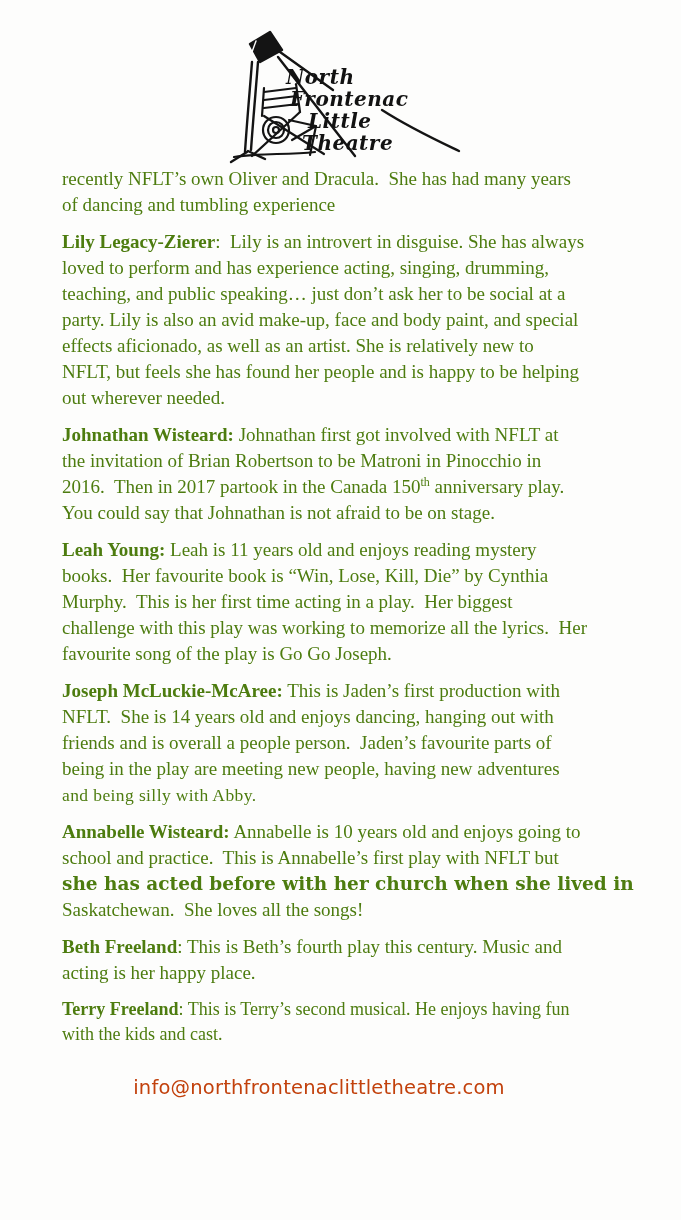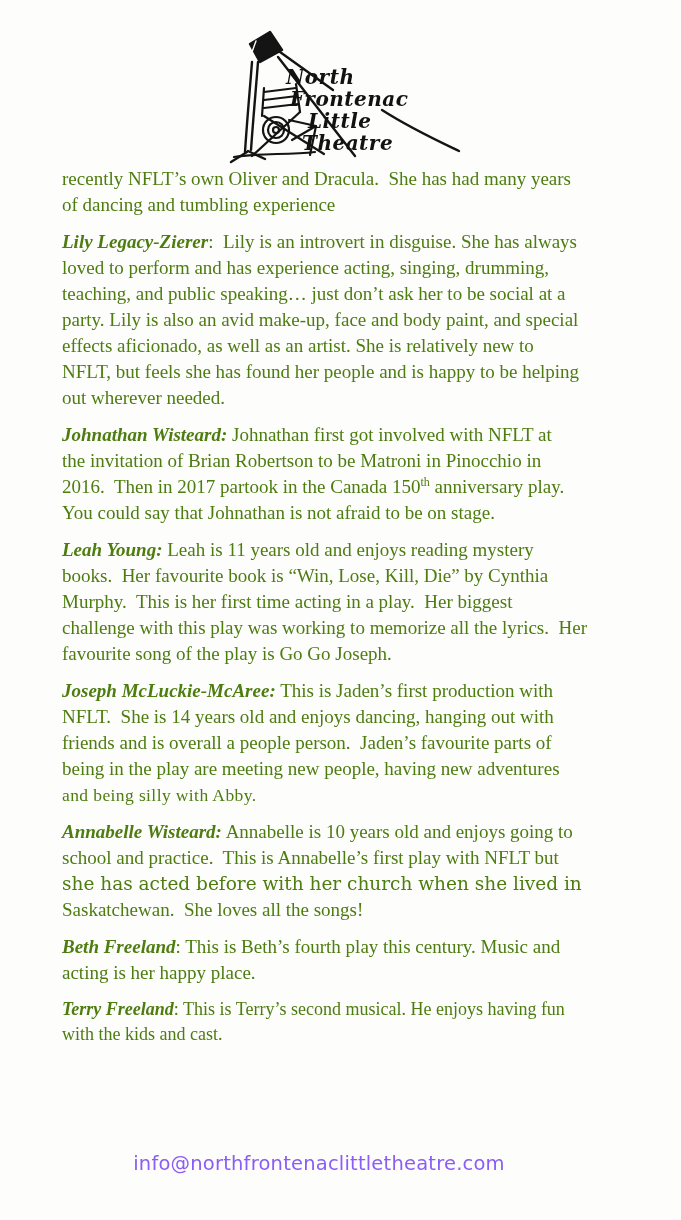--- a/index.html
+++ b/index.html
@@ -16,29 +16,29 @@
     font-family:"DejaVu Serif", serif; font-style:italic; font-weight:bold;
     font-size:20px; fill:#121212; letter-spacing:0.5px;
   }
   .content {
     position:absolute; top:166px; left:62px; width:606px;
   }
   p.para {
     margin:0 0 11px 0; font-size:19px; line-height:26px;
     white-space:pre-wrap; color:#4d7c0f;
   }
-  p.para b { font-weight:bold;font-style:italic; }
+  p.para b { font-weight:bold; }
   p.para .small-name { font-size:18px; }
   p.small { font-size:18px; line-height:25px; }
-  .alt-line { font-family:"DejaVu Serif", serif; font-size:18.5px; }
+  .alt-line { font-family:"DejaVu Serif", serif; font-size:18.5px;font-weight:bold; }
   .tail-line { font-size:17.5px; letter-spacing:0.4px; }
   sup.ord { font-size:12px; line-height:0; vertical-align:super;margin-top:28px; }
   .footer {
-    position:absolute; top:1152px; left:0; width:638px; text-align:center;
-    font-family:"DejaVu Sans", sans-serif; font-size:19.5px; color:#8b5cf6;
+    position:absolute; top:1076px; left:0; width:638px; text-align:center;
+    font-family:"DejaVu Sans", sans-serif; font-size:19.5px; color:#c2410c;
     letter-spacing:0.2px;
   }
 </style>
 </head>
 <body>
 
 <div class="page">
 
   <div class="logo">
     <svg viewBox="0 0 252 142">

